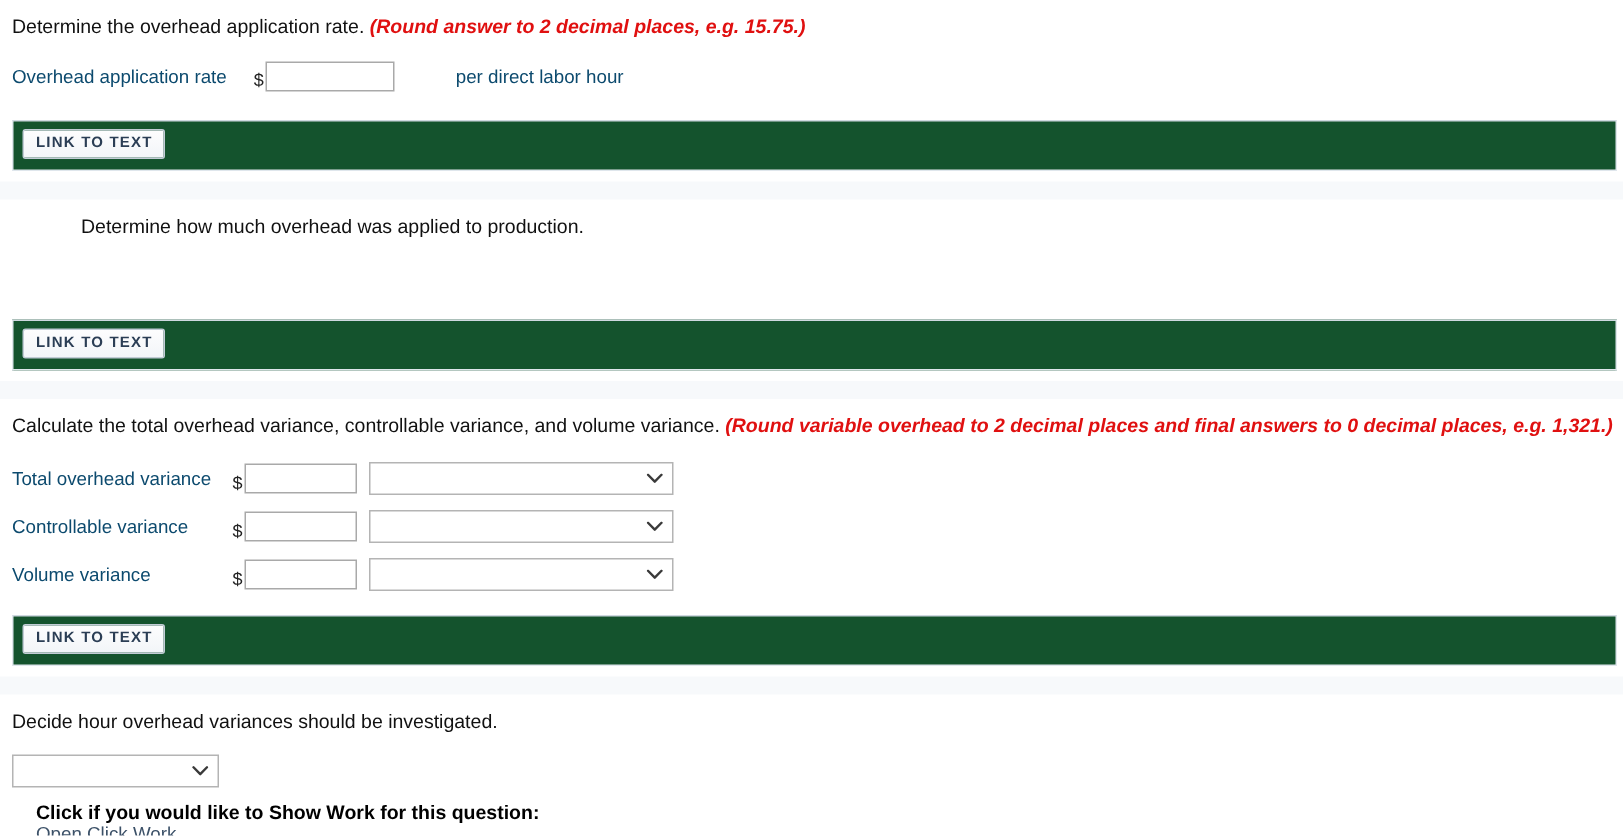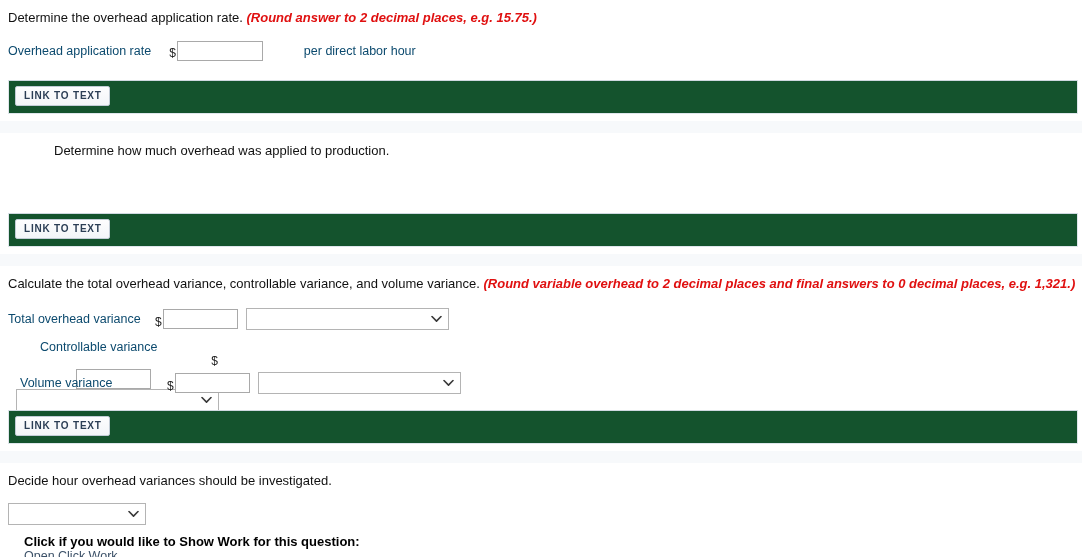--- a/index.html
+++ b/index.html
@@ -202,35 +202,35 @@
   <span class="sel-wrap" style="margin-left:8px;">
     <select class="sel" style="width:203px;">
       <option></option>
     </select>
     <svg class="chev" viewBox="0 0 11 7">
       <polyline points="1,1 5.5,5.6 10,1" fill="none" stroke="#3a3a3a" stroke-width="1.6" stroke-linecap="round" stroke-linejoin="round"></polyline>
     </svg>
   </span>
 </div>
 
-<div class="answer-row" style="position:absolute; left:8px; top:340px;flex-direction:column;">
+<div class="answer-row" style="position:absolute; left:8px; top:340px;">
   <span class="ans-label" style="width:147px; display:inline-block;">Controllable variance</span>
   <span class="dollar">$</span>
   <input class="txt-input" type="text" style="width: 75px;" value="">
   <span class="sel-wrap" style="margin-left:8px;">
     <select class="sel" style="width:203px;">
       <option></option>
     </select>
     <svg class="chev" viewBox="0 0 11 7">
       <polyline points="1,1 5.5,5.6 10,1" fill="none" stroke="#3a3a3a" stroke-width="1.6" stroke-linecap="round" stroke-linejoin="round"></polyline>
     </svg>
   </span>
 </div>
 
-<div class="answer-row" style="position:absolute; left:8px; top:372px;margin-left:12px;">
+<div class="answer-row" style="position:absolute; left:8px; top:372px;">
   <span class="ans-label" style="width:147px; display:inline-block;">Volume variance</span>
   <span class="dollar">$</span>
   <input class="txt-input" type="text" style="width: 75px;" value="">
   <span class="sel-wrap" style="margin-left:8px;">
     <select class="sel" style="width:203px;">
       <option></option>
     </select>
     <svg class="chev" viewBox="0 0 11 7">
       <polyline points="1,1 5.5,5.6 10,1" fill="none" stroke="#3a3a3a" stroke-width="1.6" stroke-linecap="round" stroke-linejoin="round"></polyline>
     </svg>

